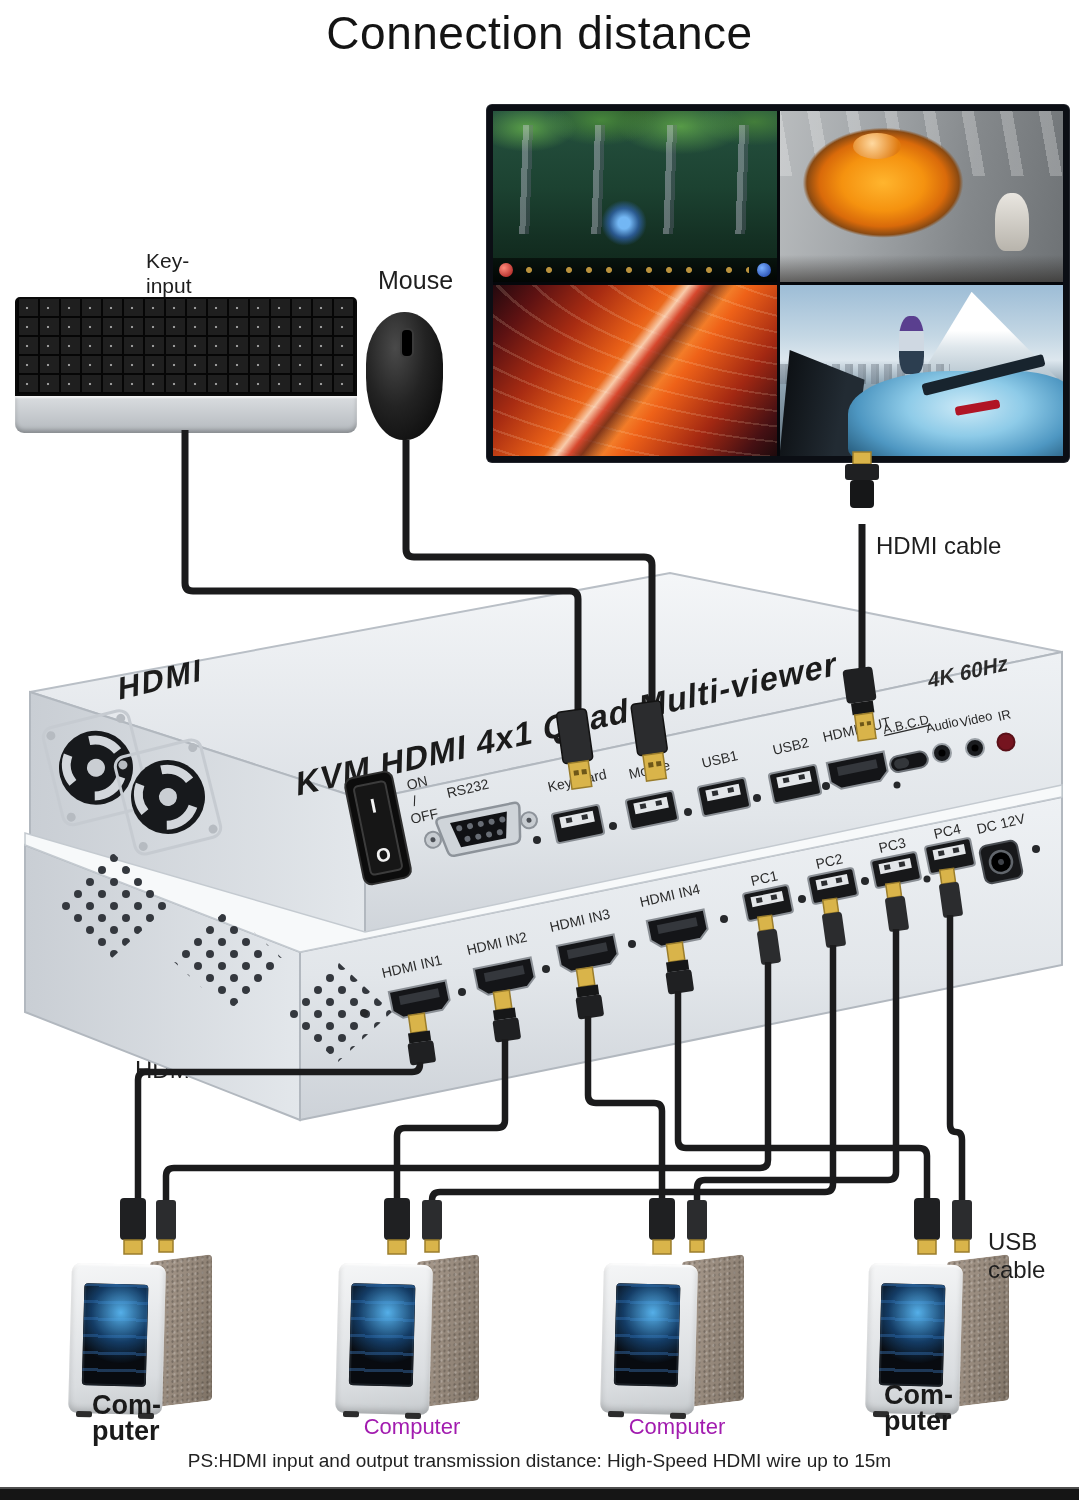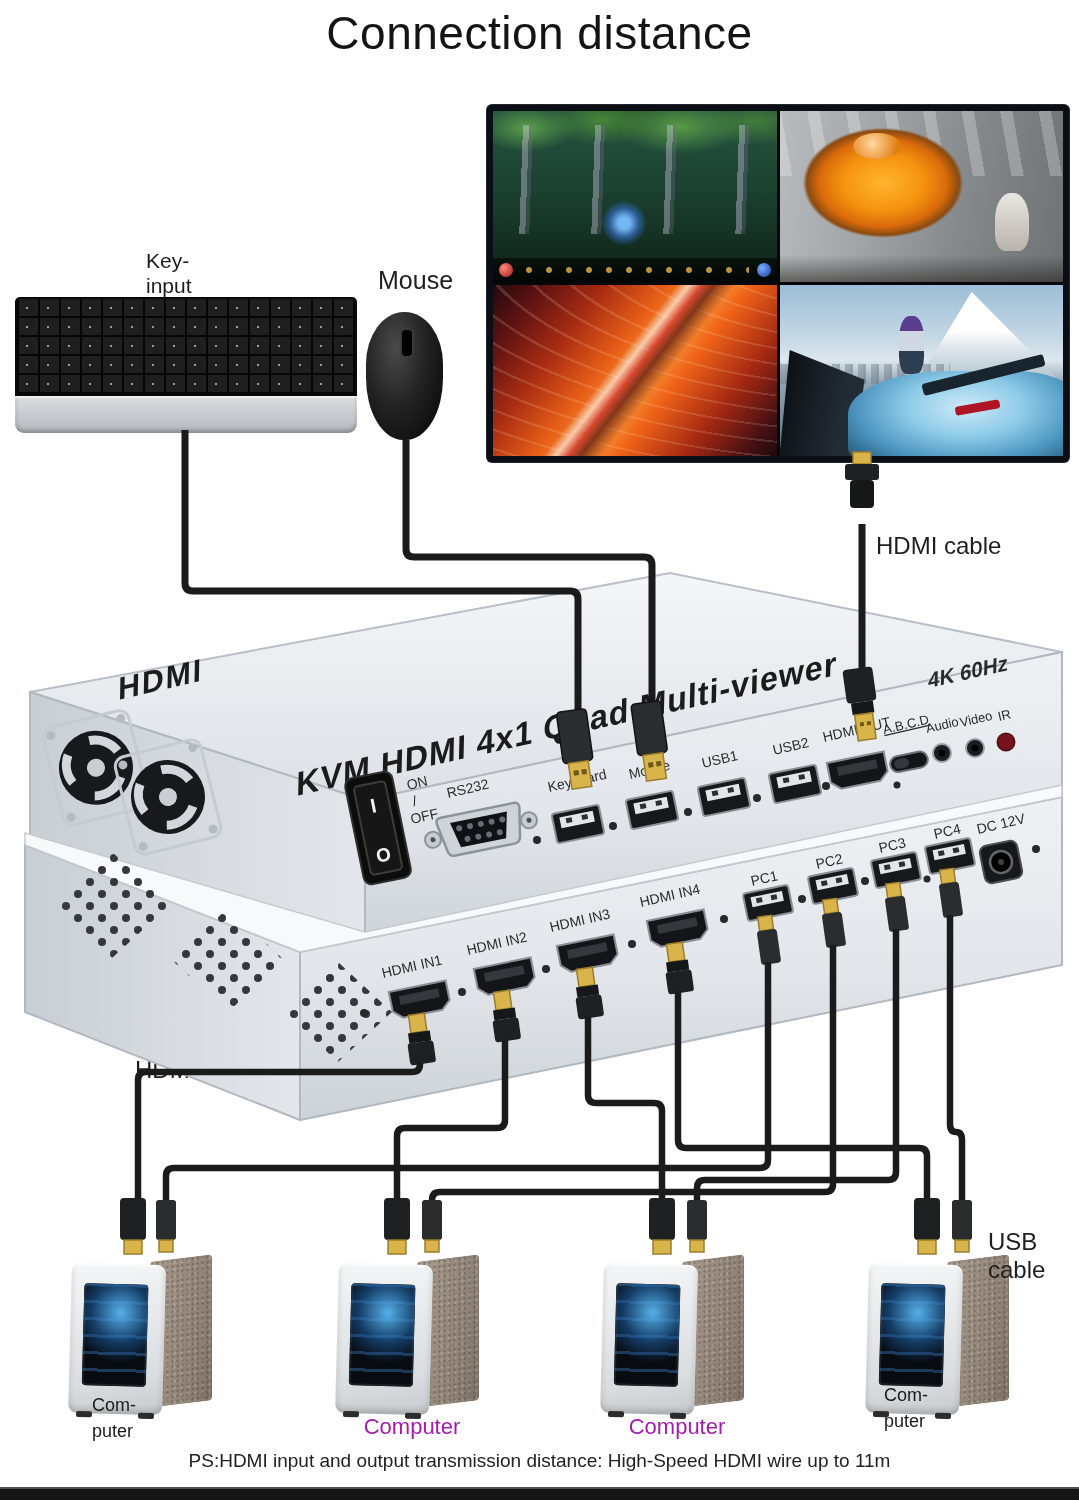--- a/index.html
+++ b/index.html
@@ -94,21 +94,21 @@
       background-size:7px 7px,5px 5px,auto;transform:skewY(-7deg);}
   .pc-front{position:absolute;left:0;top:8px;width:94px;height:150px;border-radius:9px;
       background:linear-gradient(170deg,#f5f6f7,#dadde0 75%,#c6cacd);
       box-shadow:inset 0 -4px 6px rgba(0,0,0,.18), inset 0 2px 2px #fff;transform:rotate(1.5deg);}
   .pc-window{position:absolute;left:13px;top:20px;width:64px;height:102px;border-radius:4px;background:#080b10;
       box-shadow:inset 0 0 0 2px #1b2026;}
   .pc-glow{position:absolute;inset:0;border-radius:4px;
       background:radial-gradient(circle at 58% 28%,rgba(90,185,245,.95) 0%,rgba(30,100,170,.55) 36%,transparent 62%),
                  repeating-linear-gradient(0deg,transparent 0 14px,rgba(70,140,220,.35) 14px 17px);}
   .pc-foot{position:absolute;bottom:-4px;width:16px;height:6px;background:#2c2c2c;border-radius:2px;}
-  .pc-label{font-size:18px;line-height:26px;color:#1a1a1a;}
+  .pc-label{font-size:27px;line-height:26px;color:#1a1a1a;font-weight:bold;}
   .pc-label-c{font-size:22px;color:#a21caf;}
   
   .lbl{color:#1e1e1e;}
   .note{left:0;top:1450px;width:1079px;text-align:center;font-size:19px;color:#222;}
   .bottom-bar{left:0;top:1487px;width:1079px;height:13px;background:#151515;border-top:2px solid #4e4e4e;}
 </style>
 </head>
 <body>
 
 <div id="art-layer">
@@ -572,15 +572,15 @@
     <span>Computer</span><span></span>
   </div>
   <div class="abs pc-label-c" style="left:602px;top:1414px;width:150px;text-align:center;">
     <span>Computer</span><span></span>
   </div>
   <div class="abs pc-label" style="left:884px;top:1382px;">
     <div>Com-</div>
       <div>puter</div>
   </div>
 
-  <div class="abs note">PS:HDMI input and output transmission distance: High-Speed HDMI wire up to 11m</div>
+  <div class="abs note">PS:HDMI input and output transmission distance: High-Speed HDMI wire up to 15m</div>
   <div class="abs bottom-bar"></div>
 </div>
 
 </body></html>

